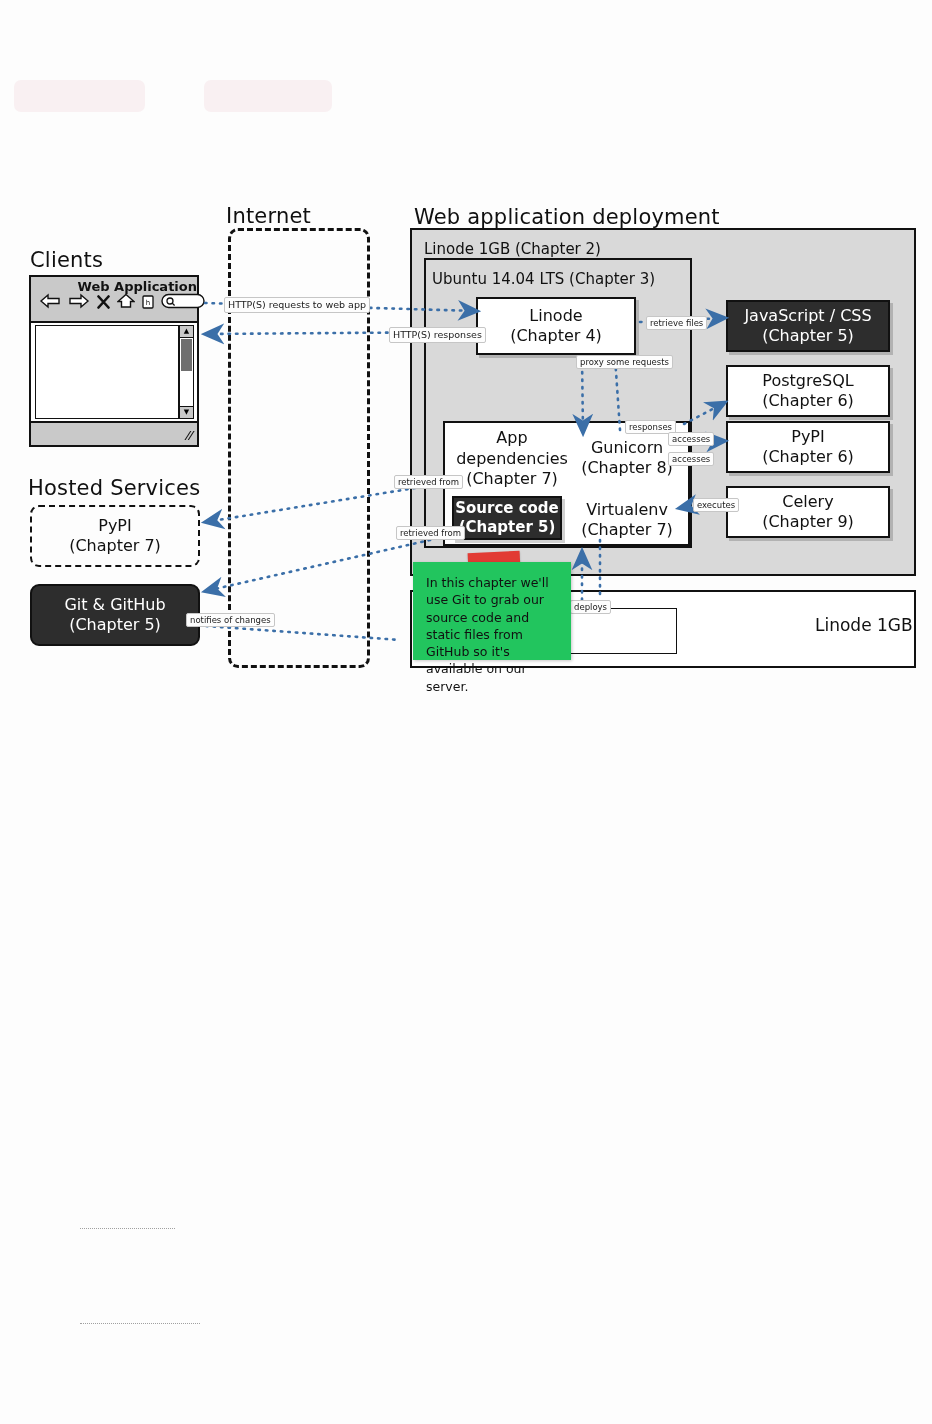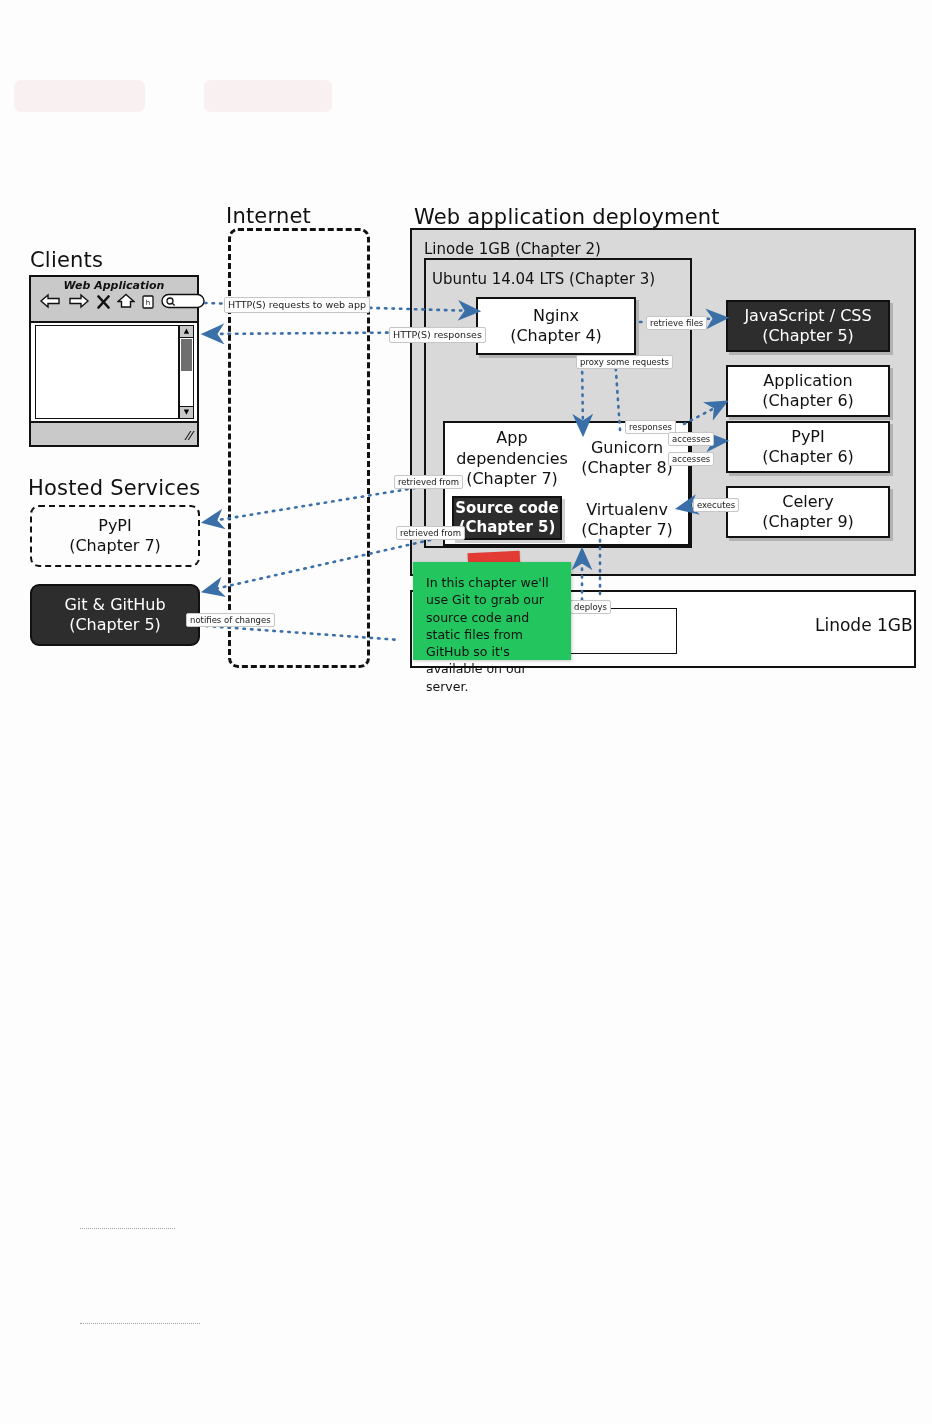--- a/index.html
+++ b/index.html
@@ -83,22 +83,22 @@
     position:absolute;
     box-sizing:border-box;
     border:2px solid #111;
     background:#ffffff;
   }
   .browser-bar{
     height:44px;background:#c9c9c9;border-bottom:2px solid #111;
     position:relative;
   }
   .browser-title{
-    position:absolute;top:2px;left:0;right:0;text-align:center;
-    font-size:11px;color:#111;font-weight:600;font-style:italic;
+    position:absolute;top:2px;left:0;right:0;text-align:right;
+    font-size:13px;color:#111;font-weight:600;
   }
   .browser-icons{
     position:absolute;top:16px;left:8px;right:6px;
     display:flex;align-items:center;gap:7px;
   }
   .browser-body{
     position:absolute;left:4px;right:18px;top:48px;bottom:26px;
     background:#fff;border:1.5px solid #111;
   }
   .scrollbar{
@@ -239,31 +239,31 @@
 
 <div class="frame white" style="left:410px;top:590px;width:506px;height:78px;"></div>
 <div class="frame-label" style="left:815px;top:615px;font-size:17px;">Linode 1GB</div>
 
 <div class="node plain" style="left:455px;top:608px;width:222px;height:46px;align-items:flex-start;padding-left:8px;">
   <span>s</span>
   <span class="l2">10)</span>
 </div>
 
 <div class="node shadow" style="left:476px;top:297px;width:160px;height:58px;">
-  <span>Nginx</span>
+  <span>Linode</span>
   <span class="l2">(Chapter 4)</span>
 </div>
 
 <div class="node dark shadow" style="left:726px;top:300px;width:164px;height:52px;">
   <span>JavaScript / CSS</span>
   <span class="l2">(Chapter 5)</span>
 </div>
 
 <div class="node shadow" style="left:726px;top:365px;width:164px;height:52px;">
-  <span>Application</span>
+  <span>PostgreSQL</span>
   <span class="l2">(Chapter 6)</span>
 </div>
 
 <div class="node shadow" style="left:726px;top:421px;width:164px;height:52px;">
   <span>PyPI</span>
   <span class="l2">(Chapter 6)</span>
 </div>
 
 <div class="node shadow" style="left:726px;top:486px;width:164px;height:52px;">
   <span>Celery</span>

